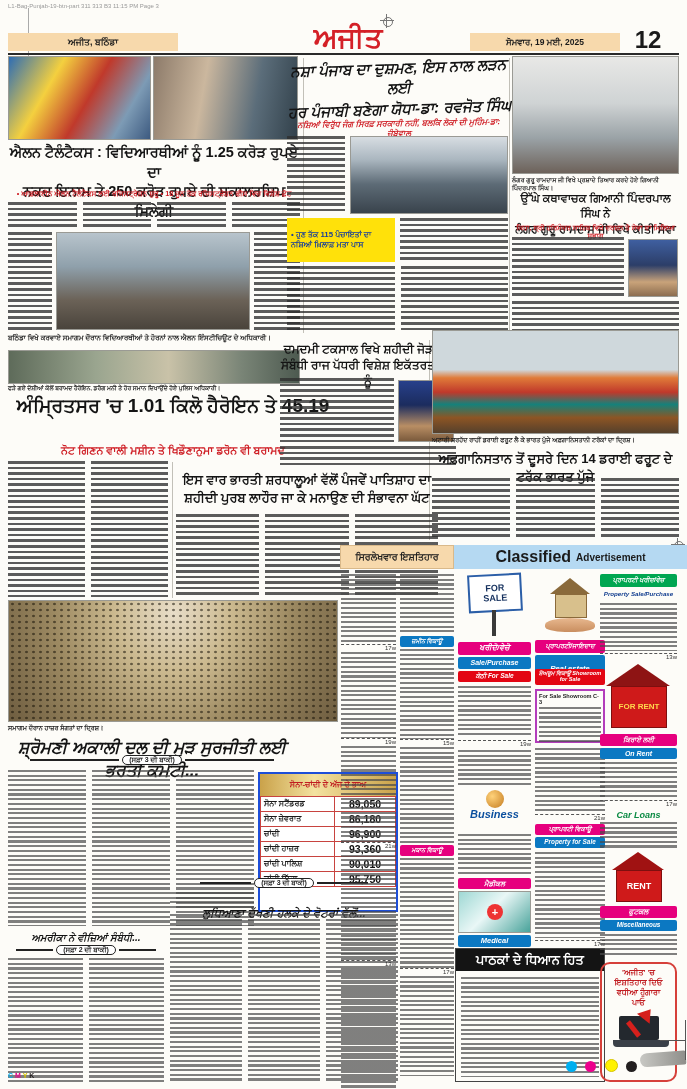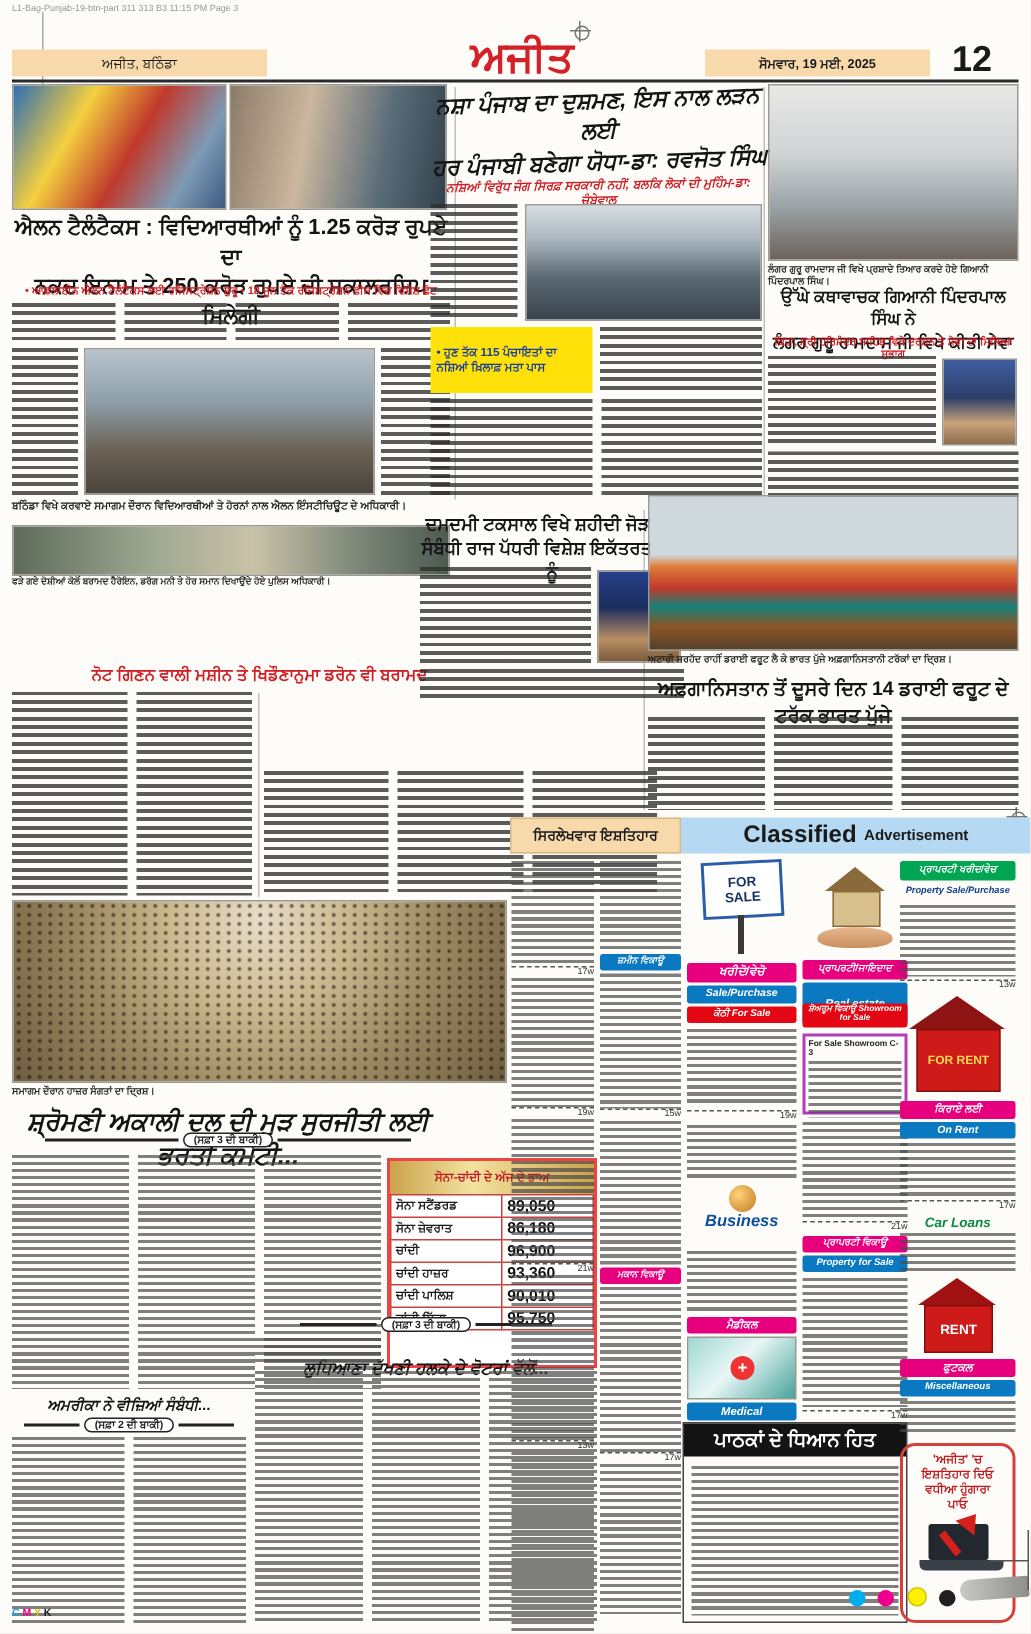--- a/index.html
+++ b/index.html
@@ -24,42 +24,42 @@
   .pill{border:1px solid #222;border-radius:8px;font-size:7px;font-weight:bold;padding:0 6px;background:#fff;white-space:nowrap;}
   .adsep{border-top:1px dashed #555;font-size:6px;text-align:right;color:#333;line-height:7px;}
   .vrule{position:absolute;width:1px;background:#c2c0b8;}
   .cross{position:absolute;width:14px;height:14px;}
   .cross:before,.cross:after{content:"";position:absolute;background:#777;}
   .cross:before{left:6px;top:0;width:1px;height:14px;}
   .cross:after{left:0;top:6px;width:14px;height:1px;}
   .cross i{position:absolute;left:3px;top:3px;width:8px;height:8px;border:1px solid #777;border-radius:50%;}
   table.rates{border-collapse:collapse;width:100%;}
   table.rates td{border:1px solid #c8433f;font-size:8px;font-weight:bold;padding:1px 3px;}
-  table.rates td.v{text-align:left;font-size:10.5px;color:#111;}
+  table.rates td.v{text-align:center;font-size:10.5px;color:#111;}
   .dot{display:inline-block;width:11px;height:11px;border-radius:50%;margin-right:4px;}
   .signpost{position:absolute;background:#3a3a3a;}
   .housebody{position:absolute;background:#cf1a1a;border:1px solid #7e0f0f;}
   .roof{position:absolute;width:0;height:0;}
 </style>
 </head>
 <body>
 
 <div id="page">
 
   <div class="abs" style="left:8px;top:3px;font-size:6px;color:#999;">L1-Bag-Punjab-19-btn-part  311 313 B3   11:15 PM  Page 3</div>
   <div class="cross" style="left:380px;top:14px;">
       <i></i>
     </div>
   <div class="cross" style="left:671px;top:538px;">
       <i></i>
     </div>
   <div class="abs" style="left:28px;top:8px;width:1px;height:58px;background:#aaa;"></div>
 
   <div class="abs cream" style="left:8px;top:33px;width:170px;height:18px;display:flex;align-items:center;justify-content:center;">
-    <span style="font-size:9px;font-weight:normal;">ਅਜੀਤ, ਬਠਿੰਡਾ</span>
+    <span style="font-size:9px;font-weight:bold;">ਅਜੀਤ, ਬਠਿੰਡਾ</span>
   </div>
   <div class="abs" style="left:178px;top:33px;width:110px;height:18px;"></div>
   <div class="abs" style="left:288px;top:22px;width:120px;text-align:center;font-size:28px;font-weight:bold;color:#d42027;">ਅਜੀਤ</div>
   <div class="abs cream" style="left:470px;top:33px;width:150px;height:18px;display:flex;align-items:center;justify-content:center;">
     <span style="font-size:8.5px;font-weight:bold;">ਸੋਮਵਾਰ, 19 ਮਈ, 2025</span>
   </div>
   <div class="abs" style="left:628px;top:26px;width:40px;text-align:center;font-size:24px;font-weight:bold;">12</div>
   <div class="abs cream" style="left:8px;top:33px;width:0;height:0;"></div>
   <div class="abs" style="left:8px;top:53px;width:671px;height:2px;background:#2a2a2a;"></div>
 
@@ -85,21 +85,21 @@
   </div>
   <div class="abs ftxt" style="left:8px;top:232px;width:44px;height:98px;"></div>
   <div class="ph" style="left:56px;top:232px;width:194px;height:98px;background:linear-gradient(180deg,#b8c4cc 0%,#8fa0ab 35%,#6b6257 70%,#4a443c 100%);"></div>
   <div class="abs ftxt" style="left:254px;top:232px;width:46px;height:98px;"></div>
   <div class="abs cap" style="left:8px;top:334px;width:292px;">ਬਠਿੰਡਾ ਵਿਖੇ ਕਰਵਾਏ ਸਮਾਗਮ ਦੌਰਾਨ ਵਿਦਿਆਰਥੀਆਂ ਤੇ ਹੋਰਨਾਂ ਨਾਲ ਐਲਨ ਇੰਸਟੀਚਿਊਟ ਦੇ ਅਧਿਕਾਰੀ।</div>
 
   <div class="ph" style="left:8px;top:350px;width:292px;height:34px;background:linear-gradient(90deg,#5e6b5a 0%,#9aa58f 30%,#c9c2a8 55%,#7a8577 80%,#4d5a50 100%);"></div>
   <div class="abs cap" style="left:8px;top:385px;width:292px;font-size:6px;">ਫੜੇ ਗਏ ਦੋਸ਼ੀਆਂ ਕੋਲੋਂ ਬਰਾਮਦ ਹੈਰੋਇਨ, ਡਰੱਗ ਮਨੀ ਤੇ ਹੋਰ ਸਮਾਨ ਦਿਖਾਉਂਦੇ ਹੋਏ ਪੁਲਿਸ ਅਧਿਕਾਰੀ।</div>
 
   <div class="abs hl" style="left:8px;top:394px;width:330px;font-size:19px;line-height:1.25;">
-    <br>
+    <span>ਅੰਮ੍ਰਿਤਸਰ 'ਚ 1.01 ਕਿਲੋ ਹੈਰੋਇਨ ਤੇ 45.19</span><br>
   </div>
   <div class="abs subred" style="left:8px;top:444px;width:330px;font-size:11px;">ਨੋਟ ਗਿਣਨ ਵਾਲੀ ਮਸ਼ੀਨ ਤੇ ਖਿਡੌਣਾਨੁਮਾ ਡਰੋਨ ਵੀ ਬਰਾਮਦ</div>
   <div class="abs cols" style="left:8px;top:461px;width:160px;height:136px;">
     <div class="ftxt"></div>
     <div class="ftxt"></div>
   </div>
 
   <div class="abs hl" style="left:287px;top:58px;width:224px;font-size:15px;font-style:italic;transform:rotate(-2deg);">
     <span>ਨਸ਼ਾ ਪੰਜਾਬ ਦਾ ਦੁਸ਼ਮਣ, ਇਸ ਨਾਲ ਲੜਨ ਲਈ</span><br>
     <span>ਹਰ ਪੰਜਾਬੀ ਬਣੇਗਾ ਯੋਧਾ-ਡਾ: ਰਵਜੋਤ ਸਿੰਘ</span>
@@ -142,20 +142,24 @@
 
   <div class="ph" style="left:432px;top:330px;width:247px;height:104px;background:linear-gradient(180deg,#cfd8dc 0%,#cfd8dc 38%,#e07b39 46%,#c0392b 60%,#16817a 72%,#8d5524 85%,#55402c 100%);"></div>
   <div class="abs cap" style="left:432px;top:436px;width:247px;font-size:6.4px;">ਅਟਾਰੀ ਸਰਹੱਦ ਰਾਹੀਂ ਡਰਾਈ ਫਰੂਟ ਲੈ ਕੇ ਭਾਰਤ ਪੁੱਜੇ ਅਫ਼ਗਾਨਿਸਤਾਨੀ ਟਰੱਕਾਂ ਦਾ ਦ੍ਰਿਸ਼।</div>
   <div class="abs hl" style="left:432px;top:450px;width:247px;font-size:13px;">ਅਫ਼ਗਾਨਿਸਤਾਨ ਤੋਂ ਦੂਸਰੇ ਦਿਨ 14 ਡਰਾਈ ਫਰੂਟ ਦੇ ਟਰੱਕ ਭਾਰਤ ਪੁੱਜੇ</div>
   <div class="abs cols" style="left:432px;top:478px;width:247px;height:62px;">
     <div class="ftxt"></div>
     <div class="ftxt"></div>
     <div class="ftxt"></div>
   </div>
 
+  <div class="abs hl" style="left:176px;top:471px;width:262px;font-size:13px;">
+    <span>ਇਸ ਵਾਰ ਭਾਰਤੀ ਸ਼ਰਧਾਲੂਆਂ ਵੱਲੋਂ ਪੰਜਵੇਂ ਪਾਤਿਸ਼ਾਹ ਦਾ</span><br>
+    <span>ਸ਼ਹੀਦੀ ਪੁਰਬ ਲਾਹੌਰ ਜਾ ਕੇ ਮਨਾਉਣ ਦੀ ਸੰਭਾਵਨਾ ਘੱਟ</span>
+  </div>
   <div class="abs cols" style="left:176px;top:514px;width:262px;height:84px;">
     <div class="ftxt"></div>
     <div class="ftxt"></div>
     <div class="ftxt"></div>
   </div>
 
   <div class="ph" style="left:8px;top:600px;width:330px;height:122px;background:radial-gradient(circle at 50% 10%,#e8ddc8 0%,#cbb98f 30%,#9d8a62 60%,#6e5d40 100%);">
     <div style="position:absolute;inset:0;background-image:radial-gradient(circle 1.5px,rgba(20,15,5,.55) 0 1px,transparent 1.6px);background-size:7px 6px;"></div>
   </div>
   <div class="abs cap" style="left:8px;top:724px;width:330px;font-size:6.4px;">ਸਮਾਗਮ ਦੌਰਾਨ ਹਾਜ਼ਰ ਸੰਗਤਾਂ ਦਾ ਦ੍ਰਿਸ਼।</div>
@@ -165,21 +169,21 @@
     <div class="ln"></div>
       <span class="pill">(ਸਫ਼ਾ 3 ਦੀ ਬਾਕੀ)</span>
       <div class="ln"></div>
   </div>
   <div class="abs cols" style="left:8px;top:770px;width:246px;height:156px;">
     <div class="ftxt lt"></div>
     <div class="ftxt lt"></div>
     <div class="ftxt lt"></div>
   </div>
 
-  <div class="abs" style="left:258px;top:772px;width:140px;height:140px;border:2px solid #ef4444;background:#fff;box-sizing:border-box;">
+  <div class="abs" style="left:258px;top:772px;width:140px;height:140px;border:2px solid #1d4ed8;background:#fff;box-sizing:border-box;">
     <div style="height:22px;background:linear-gradient(90deg,#caa24a,#f3e2a0 40%,#caa24a);display:flex;align-items:center;justify-content:center;">
       <span style="font-size:8px;font-weight:bold;color:#c11d22;">ਸੋਨਾ-ਚਾਂਦੀ ਦੇ ਅੱਜ ਦੇ ਭਾਅ</span>
     </div>
     <table class="rates">
       <tbody>
           <tr>
             <td>ਸੋਨਾ ਸਟੈਂਡਰਡ</td>
             <td class="v">89,050</td>
           </tr>
       <tr>

